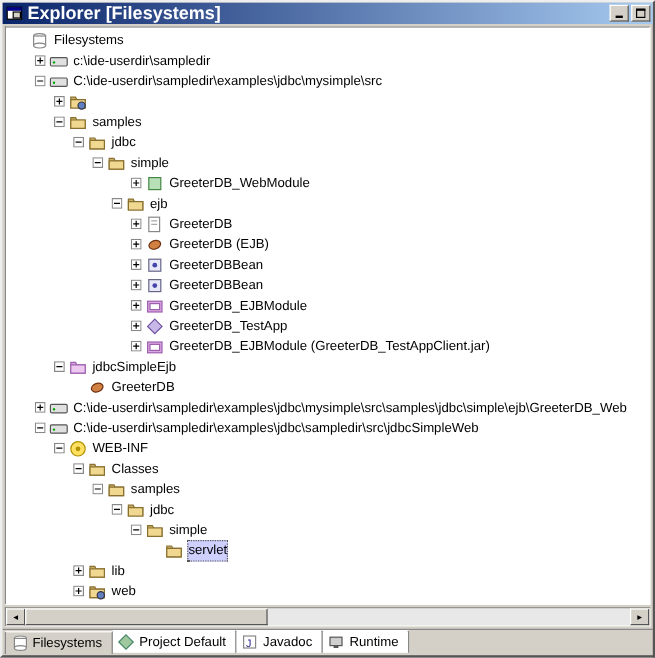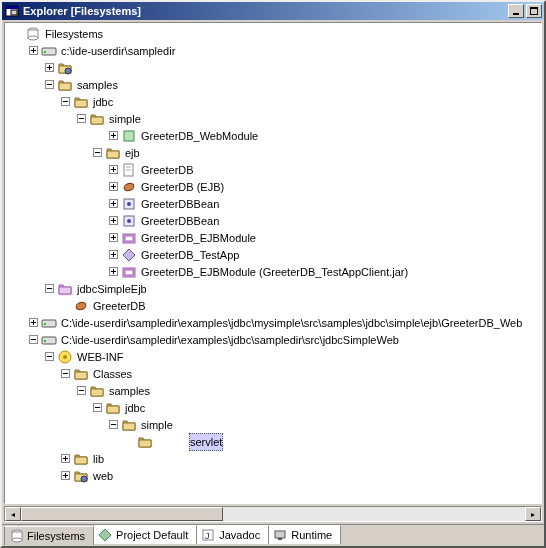--- a/index.html
+++ b/index.html
@@ -16,21 +16,21 @@
     overflow: hidden;
   }
   .titlebar {
     background: linear-gradient(to right, #0a246a, #a6caf0);
     color: white;
     height: 18px;
     display: flex;
     align-items: center;
     padding: 0 2px;
     font-weight: bold;
-    font-size: 11px;
+    font-size: 15px;
   }
   .titlebar-icon {
     width: 16px; height: 14px;
     margin-right: 3px;
     display: flex; align-items:center; justify-content:center;
   }
   .titlebar-text { flex: 1; }
   .titlebar-buttons { display: flex; gap: 2px; }
   .tb-btn {
     width: 16px; height: 14px;
@@ -67,21 +67,20 @@
     width: 16px; height: 16px;
     display:inline-flex; align-items:center; justify-content:center;
     margin-right: 3px;
     flex-shrink:0;
   }
   .node-label { line-height: 16px; padding: 0 1px; }
   .node-label.selected {
     background: #d0d0ff;
     border: 1px dotted #555;
     padding: 0;
-    margin-left: 33px;
   }
   .scrollbar-h {
     height: 16px;
     margin: 0 2px 2px 2px;
     background: #d4d0c8;
     border: 1px solid;
     border-color: #888 #fff #fff #888;
     display:flex;
   }
   .sb-btn {
@@ -165,20 +164,36 @@
       </span>
       <span class="icon">
         <svg width="16" height="16">
           <rect x="1" y="5" width="14" height="7" rx="1" fill="#e0e0e0" stroke="#555"></rect>
           <circle cx="4" cy="9" r="1" fill="#0a0"></circle>
         </svg>
       </span>
       <span class="node-label">c:\ide-userdir\sampledir</span>
     </div>
     <div class="node">
+      <span class="indent" style="width: 20px;"></span>
+      <span class="toggle">
+        <svg width="9" height="9">
+          <rect x="0.5" y="0.5" width="8" height="8" fill="#fff" stroke="#888"></rect>
+          <line x1="2" y1="4.5" x2="7" y2="4.5" stroke="#000"></line>
+        </svg>
+      </span>
+      <span class="icon">
+        <svg width="16" height="16">
+          <rect x="1" y="5" width="14" height="7" rx="1" fill="#e0e0e0" stroke="#555"></rect>
+          <circle cx="4" cy="9" r="1" fill="#0a0"></circle>
+        </svg>
+      </span>
+      <span class="node-label">C:\ide-userdir\sampledir\examples\jdbc\mysimple\src</span>
+    </div>
+    <div class="node">
       <span class="indent" style="width: 36px;"></span>
       <span class="toggle">
         <svg width="9" height="9">
           <rect x="0.5" y="0.5" width="8" height="8" fill="#fff" stroke="#888"></rect>
           <line x1="2" y1="4.5" x2="7" y2="4.5" stroke="#000"></line>
           <line x1="4.5" y1="2" x2="4.5" y2="7" stroke="#000"></line>
         </svg>
       </span>
       <span class="icon">
         <svg width="16" height="16">

